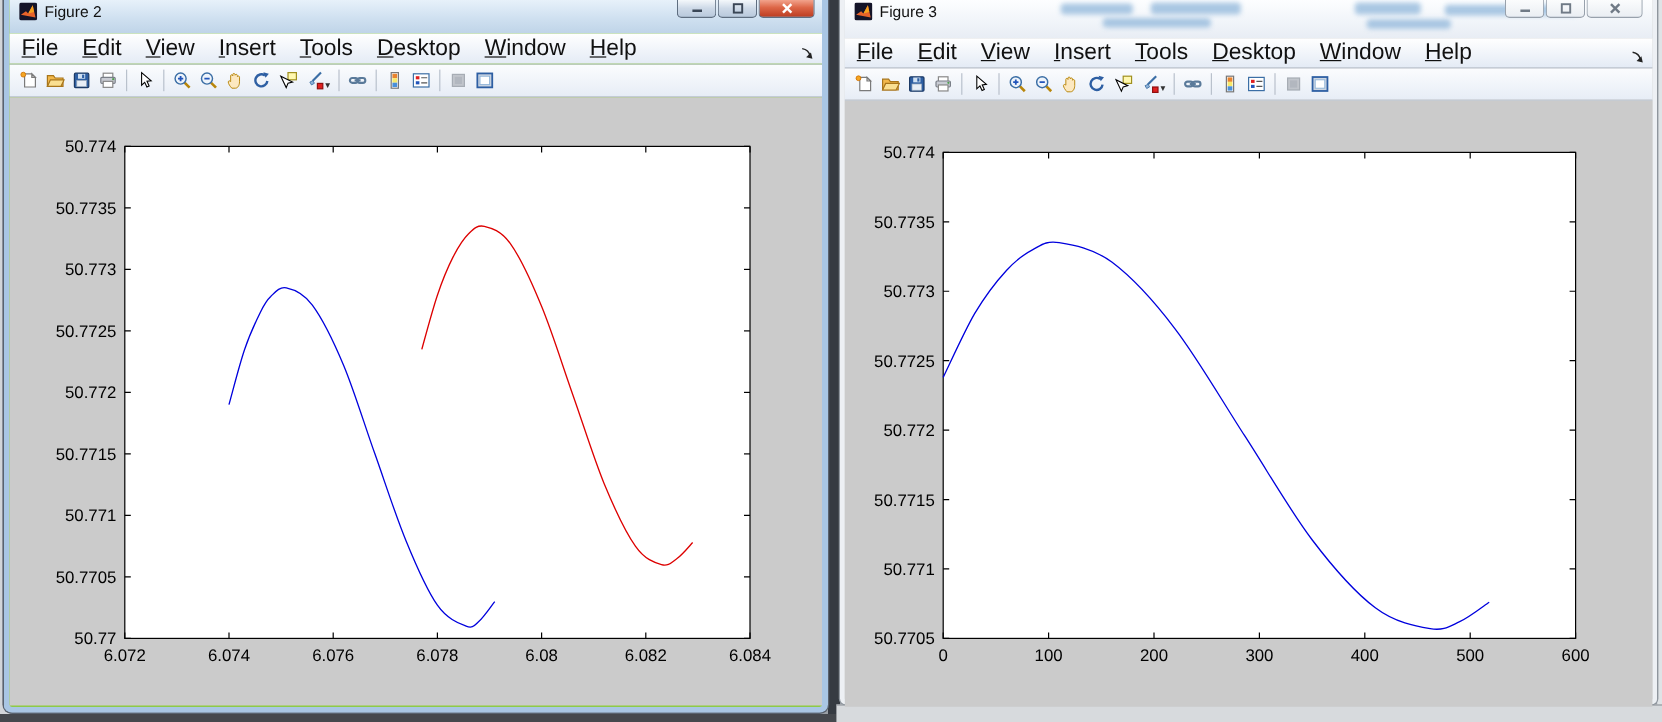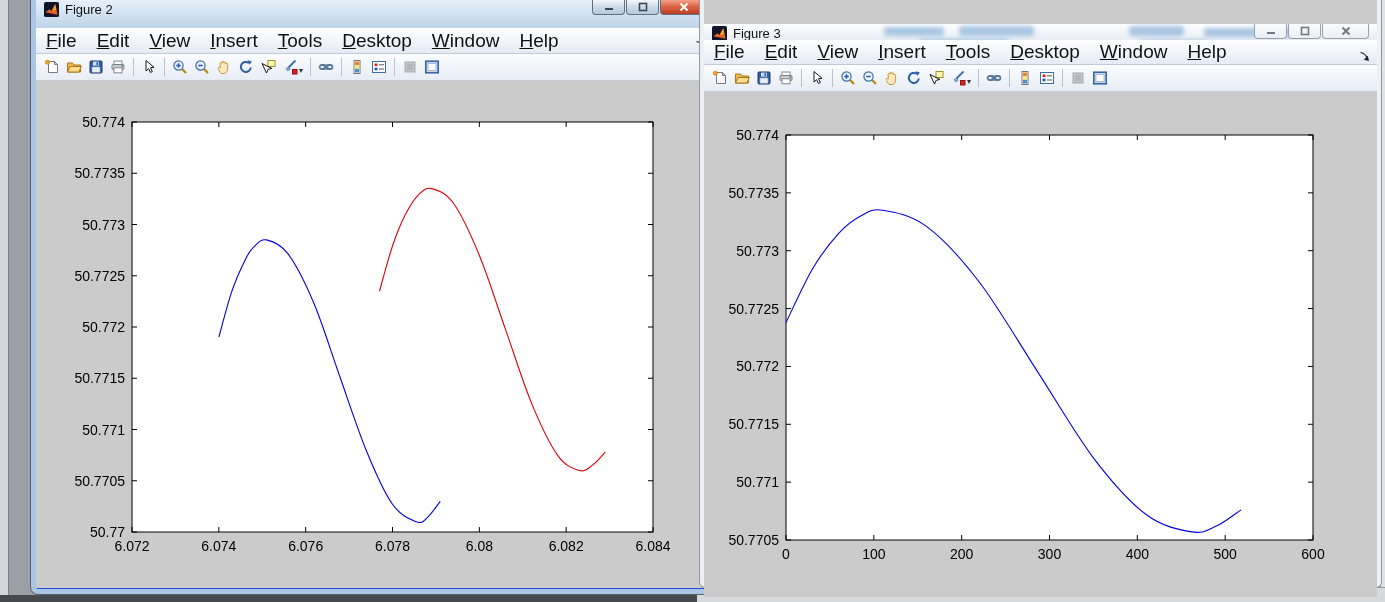--- a/index.html
+++ b/index.html
@@ -11,28 +11,28 @@
   .bg-left-strip{left:0;top:0;width:8px;height:602px;background:#d2d5d9;border-right:1px solid #7d838b;}
   .bg-mid-strip{left:690px;top:0;width:10px;height:602px;background:#363b42;}
   .bg-right-sliver{left:1381px;top:0;width:4px;height:602px;background:#dfe3e6;}
   .bg-bottom-left{left:0;top:595px;width:697px;height:7px;background:#45484d;}
   .bg-bottom-right{left:697px;top:587px;width:688px;height:15px;background:#d7dadd;border-top:1px solid #94999e;}
 
   
   .win{position:absolute;box-sizing:border-box;}
   .win.active{left:3px;top:0;width:687px;height:594px;
       border-left:5px solid #a9c6e4;border-right:5px solid #a9c6e4;border-bottom:5px solid #a9c6e4;
-      border-radius:0 0 7px 7px;box-shadow:0 0 0 1px #59626e;background:#1d4ed8;margin-left:28px;}
+      border-radius:0 0 7px 7px;box-shadow:0 0 0 1px #59626e;background:#84cc16;}
   .win.inactive{left:700px;top:0;width:681px;height:587px;
       border-left:4px solid #edf0f4;border-right:4px solid #edf0f4;border-bottom:4px solid #edf0f4;
       border-radius:0 0 5px 5px;box-shadow:0 0 0 1px #8f969e;background:#cbcbcb;}
 
   .titlebar{position:relative;display:flex;align-items:flex-start;padding:2px 0 0 8px;box-sizing:border-box;overflow:hidden;}
   .win.active .titlebar{height:28px;background:linear-gradient(#e7f1fa,#cfe0f0 55%,#bfd4e8);}
-  .win.inactive .titlebar{height:16px;background:linear-gradient(#fdfeff,#f0f4f9 60%,#e8edf4);margin-top:24px;}
+  .win.inactive .titlebar{height:32px;background:linear-gradient(#fdfeff,#f0f4f9 60%,#e8edf4);}
   .titlebar .title{font-size:13px;color:#111;margin-left:6px;line-height:16px;}
   .app-icon{width:15px;height:15px;display:inline-block;}
 
   .blob{position:absolute;border-radius:3px;filter:blur(2px);background:#8fb6da;opacity:.75;}
 
   .caption{position:absolute;top:0;display:flex;}
   .win.active .caption{right:6px;}
   .win.inactive .caption{right:8px;}
   .cap{width:33px;height:15px;box-sizing:border-box;border:1px solid #5f6e80;border-top:none;
        border-radius:0 0 4px 4px;margin-left:1px;display:flex;align-items:center;justify-content:center;

